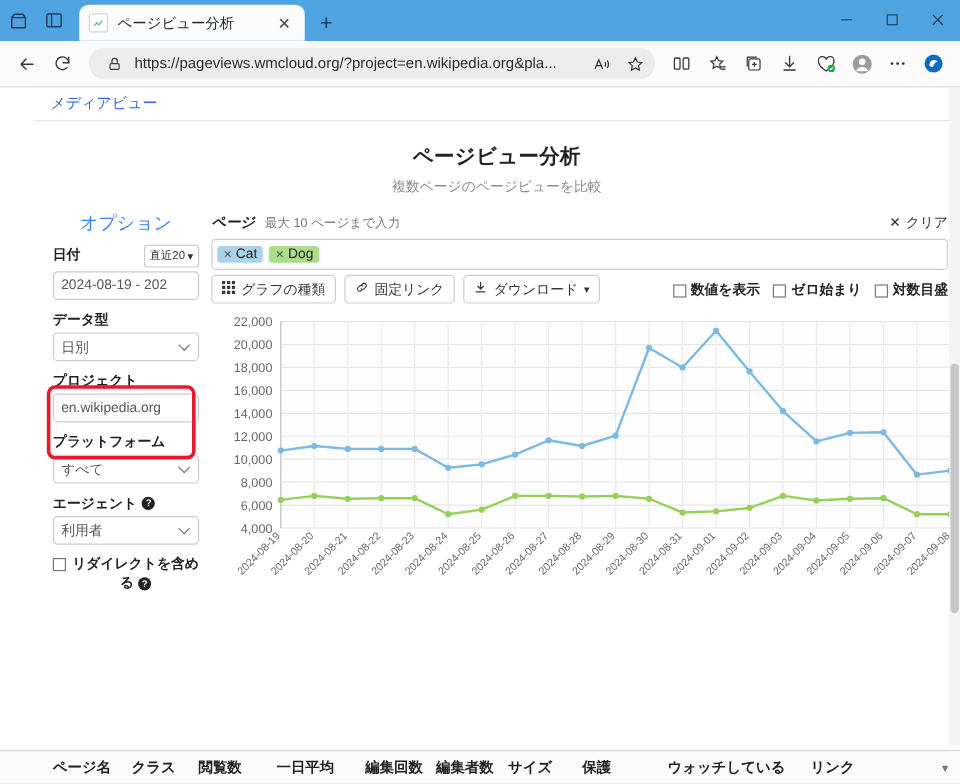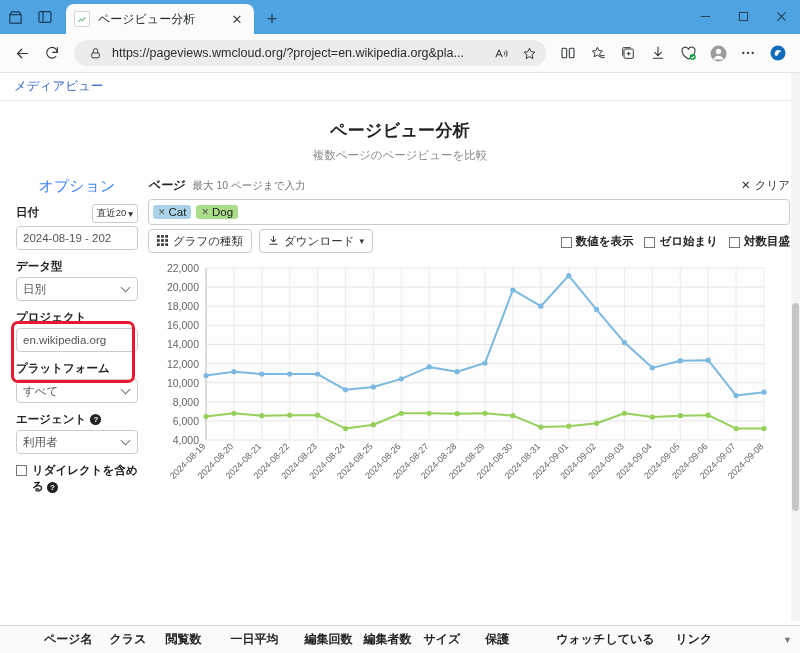--- a/index.html
+++ b/index.html
@@ -56,20 +56,21 @@
     display:flex; align-items:center; padding: 0 6px 0 10px; margin: 0 6px;
     gap:6px; min-width:0;
   }
   .url-text { font-size:12.5px; color:#2b2b2b; white-space:nowrap; overflow:hidden; text-overflow:ellipsis; flex:1; }
   .urlbtn { width:22px;height:22px;display:flex;align-items:center;justify-content:center;color:#2b2b2b;flex:0 0 22px;}
 
   
   .viewport {
     flex:1; background:#ffffff; overflow:hidden; position:relative;
     border-top:1px solid #e3e3e3;
+    padding-left:28px;
   }
   .topnav {
     height:28px; border-bottom:1px solid #e7e7e7; display:flex; align-items:center;
     padding-left:14px; background:#fff;
   }
   .topnav a { color:#3366cc; font-size:12.5px; text-decoration:none; }
 
   .pagehead { text-align:center; padding-top:18px; }
   .pagehead h1 { margin:0; font-size:17px; color:#222; font-weight:bold; letter-spacing:.3px;}
   .pagehead .sub { margin-top:6px; font-size:11.5px; color:#8a8a8a; }
@@ -94,21 +95,21 @@
     content:""; position:absolute; right:8px; top:8px;
     width:6px;height:6px;border-right:1.6px solid #777;border-bottom:1.6px solid #777;
     transform:rotate(45deg); margin-top:-2px;
   }
   .ctrl span { white-space:nowrap; overflow:hidden; text-overflow:ellipsis; }
   .help-icon {
     display:inline-flex; width:11px;height:11px;border-radius:50%;
     background:#222;color:#fff;font-size:8px;align-items:center;justify-content:center;
     font-weight:bold;
   }
-  .check-line { display:flex; gap:5px; font-size:11.5px; font-weight:bold; color:#222; align-items:flex-start; line-height:1.35;}
+  .check-line { display:flex; gap:5px; font-size:11.5px; font-weight:bold; color:#222; align-items:flex-start; line-height:1.35;text-align:center;}
   .cbox { width:11px;height:11px;border:1px solid #767676; background:#fff; flex:0 0 11px; margin-top:2px;}
   .highlight-box {
     position:absolute; border:3px solid #e8192c; border-radius:7px;
     left:1px; top:144px; width:124px; height:62px; pointer-events:none;
   }
 
   
   .main { flex:1; padding-left:10px; min-width:0; }
   .pages-head { display:flex; align-items:baseline; }
   .pages-head .lbl { font-size:12px; font-weight:bold; color:#222;font-style:italic; }
@@ -376,20 +377,29 @@
                   <rect x="9" y="0" width="3" height="3"></rect>
                   <rect x="0" y="4.5" width="3" height="3"></rect>
                   <rect x="4.5" y="4.5" width="3" height="3"></rect>
                   <rect x="9" y="4.5" width="3" height="3"></rect>
                   <rect x="0" y="9" width="3" height="3"></rect>
                   <rect x="4.5" y="9" width="3" height="3"></rect>
                   <rect x="9" y="9" width="3" height="3"></rect>
                 </svg>
             </span>
             <span>グラフの種類</span>
+          </span>
+          <span class="btn">
+            <span>
+              <svg width="11" height="11" viewBox="0 0 24 24" fill="none" stroke="#3a3a3a" stroke-width="2">
+                  <path d="M10 14a4 4 0 0 0 6 .5l3-3a4 4 0 0 0-5.7-5.7l-1.7 1.7"></path>
+                  <path d="M14 10a4 4 0 0 0-6-.5l-3 3A4 4 0 0 0 10.7 18l1.7-1.7"></path>
+                </svg>
+            </span>
+            <span>固定リンク</span>
           </span>
           <span class="btn">
             <span>
               <svg width="11" height="11" viewBox="0 0 24 24" fill="none" stroke="#3a3a3a" stroke-width="2.2" stroke-linecap="round">
                   <path d="M12 3v11M7 10l5 5 5-5M4 20h16"></path>
                 </svg>
             </span>
             <span>ダウンロード</span>
             <span style="font-size:9px">▾</span>
           </span>

